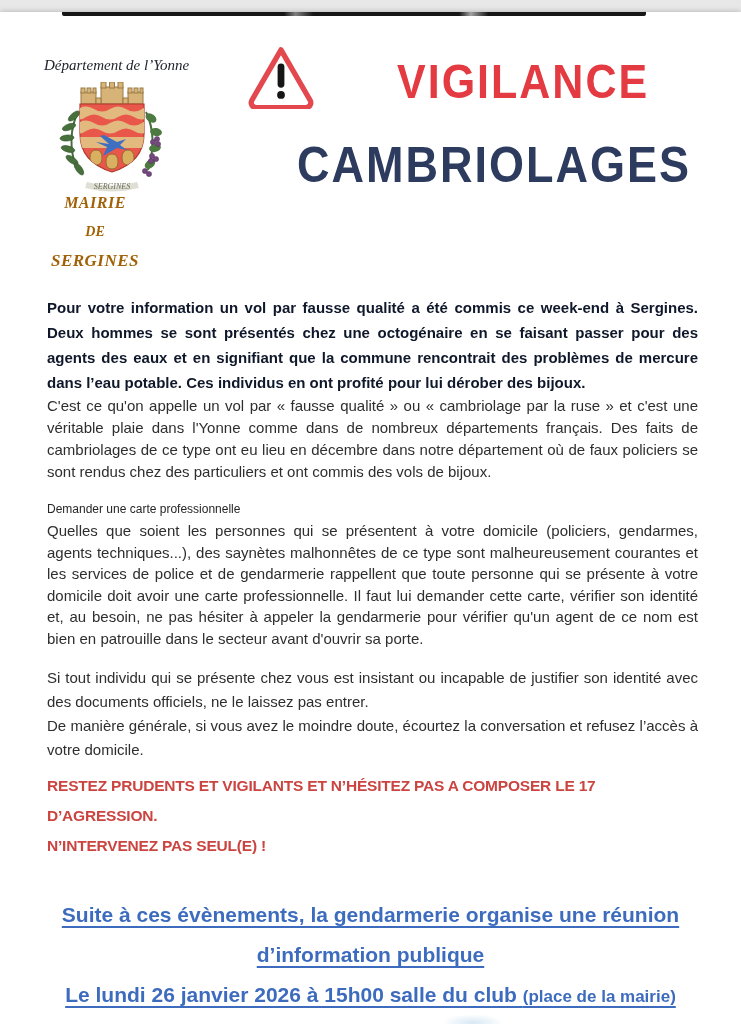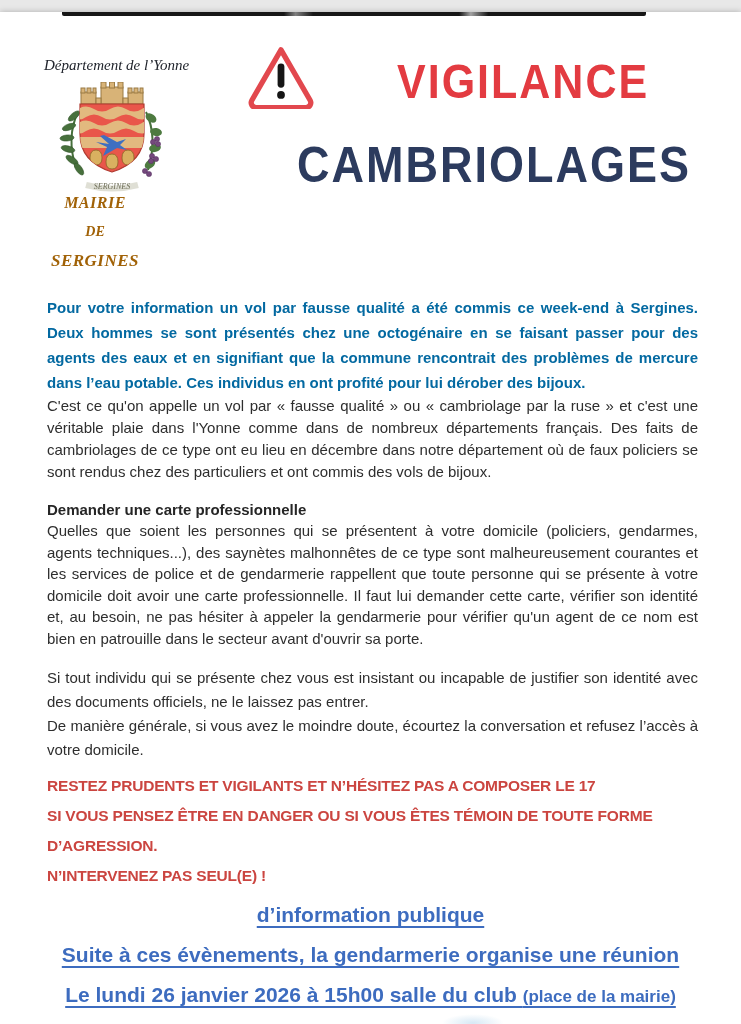--- a/index.html
+++ b/index.html
@@ -98,30 +98,30 @@
     position: absolute;
     left: 47px; top: 283px;
     width: 651px;
     color: #2e2e2e;
     font-size: 15px;
   }
   .p-intro {
     font-weight: bold;
     line-height: 25px;
     text-align: justify;
-    color: #0369a1;
+    color: #0f172a;
   }
   .p-explain {
     line-height: 22px;
     text-align: justify;
   }
   .section-heading {
     margin-top: 16px;
-    font-size: 15px;
-    font-weight: bold;
+    font-size: 12px;
+    font-weight: normal;
     line-height: 21px;
     color: #262626;
   }
   .p-advice {
     line-height: 21.5px;
     text-align: justify;
   }
   .p-refuse1 {
     margin-top: 17px;
     line-height: 24px;
@@ -268,25 +268,24 @@
     <p class="p-intro">Pour votre information un vol par fausse qualité a été commis ce week-end à Sergines. Deux hommes se sont présentés chez une octogénaire en se faisant passer pour des agents des eaux et en signifiant que la commune rencontrait des problèmes de mercure dans l’eau potable. Ces individus en ont profité pour lui dérober des bijoux.</p>
     <p class="p-explain">C'est ce qu'on appelle un vol par « fausse qualité » ou « cambriolage par la ruse » et c'est une véritable plaie dans l'Yonne comme dans de nombreux départements français. Des faits de cambriolages de ce type ont eu lieu en décembre dans notre département où de faux policiers se sont rendus chez des particuliers et ont commis des vols de bijoux.</p>
     <div class="section-heading">Demander une carte professionnelle</div>
     <p class="p-advice">Quelles que soient les personnes qui se présentent à votre domicile (policiers, gendarmes, agents techniques...), des saynètes malhonnêtes de ce type sont malheureusement courantes et les services de police et de gendarmerie rappellent que toute personne qui se présente à votre domicile doit avoir une carte professionnelle. Il faut lui demander cette carte, vérifier son identité et, au besoin, ne pas hésiter à appeler la gendarmerie pour vérifier qu'un agent de ce nom est bien en patrouille dans le secteur avant d'ouvrir sa porte.</p>
     <p class="p-refuse1">Si tout individu qui se présente chez vous est insistant ou incapable de justifier son identité avec des documents officiels, ne le laissez pas entrer.</p>
     <p class="p-refuse2">De manière générale, si vous avez le moindre doute, écourtez la conversation et refusez l’accès à votre domicile.</p>
   </div>
 
   <div class="alert-block">
     <div>RESTEZ PRUDENTS ET VIGILANTS ET N’HÉSITEZ PAS A COMPOSER LE 17</div>
-    <div>SI VOUS PENSEZ ÊTRE EN DANGER OU SI VOUS ÊTES TÉMOIN DE TOUTE FORME</div>
     <div>D’AGRESSION.</div>
     <div>N’INTERVENEZ PAS SEUL(E) !</div>
   </div>
 
   <div class="meeting-block">
+    <div class="meeting-line">Suite à ces évènements, la gendarmerie organise une réunion</div>
     <div class="meeting-line">d’information publique</div>
-    <div class="meeting-line">Suite à ces évènements, la gendarmerie organise une réunion</div>
     <div class="meeting-line"><span>Le lundi 26 janvier 2026 à 15h00 salle du club </span><span class="meeting-note">(place de la mairie)</span></div>
   </div>
 
   <div class="scan-smudge"></div>
 </div>
 
 </body></html>

